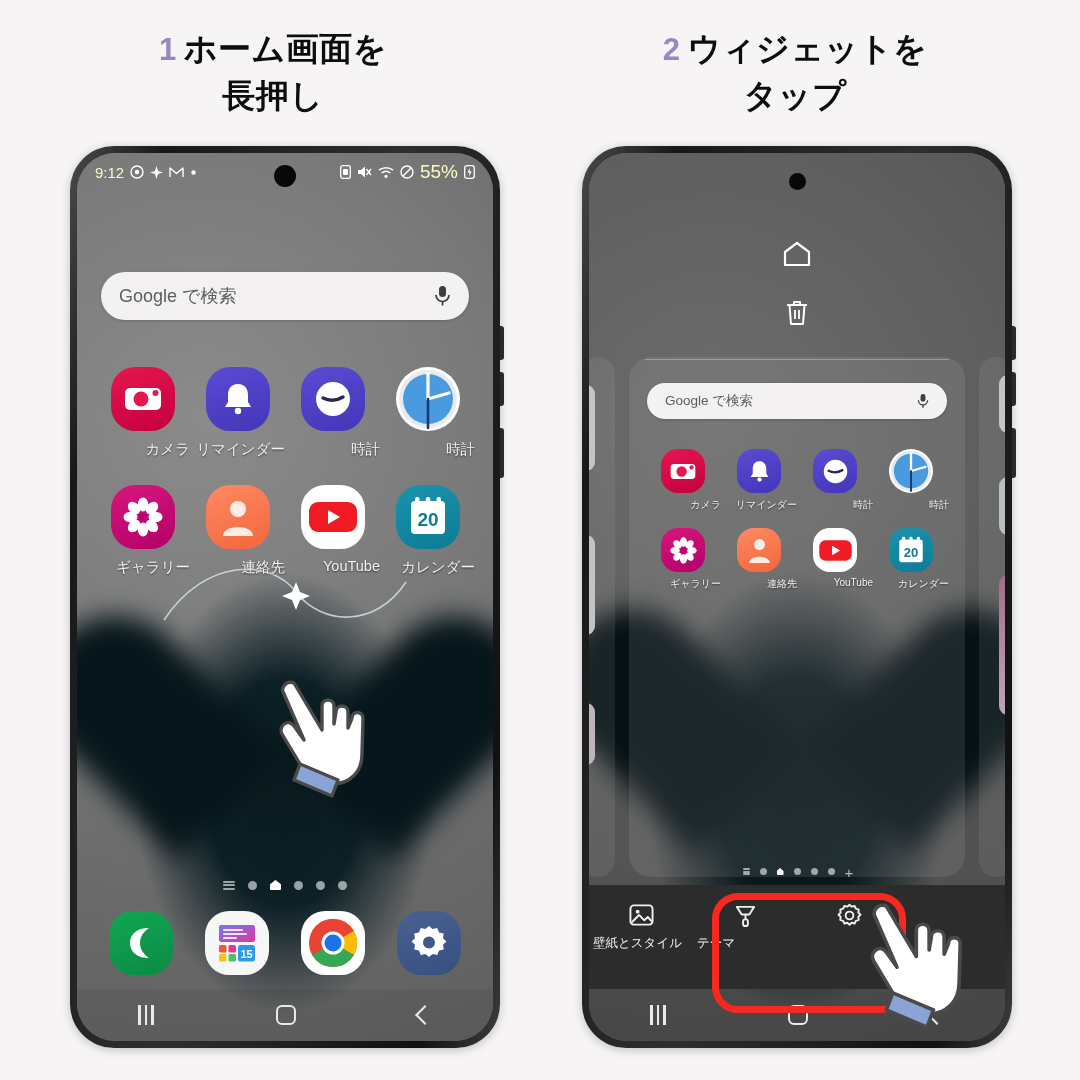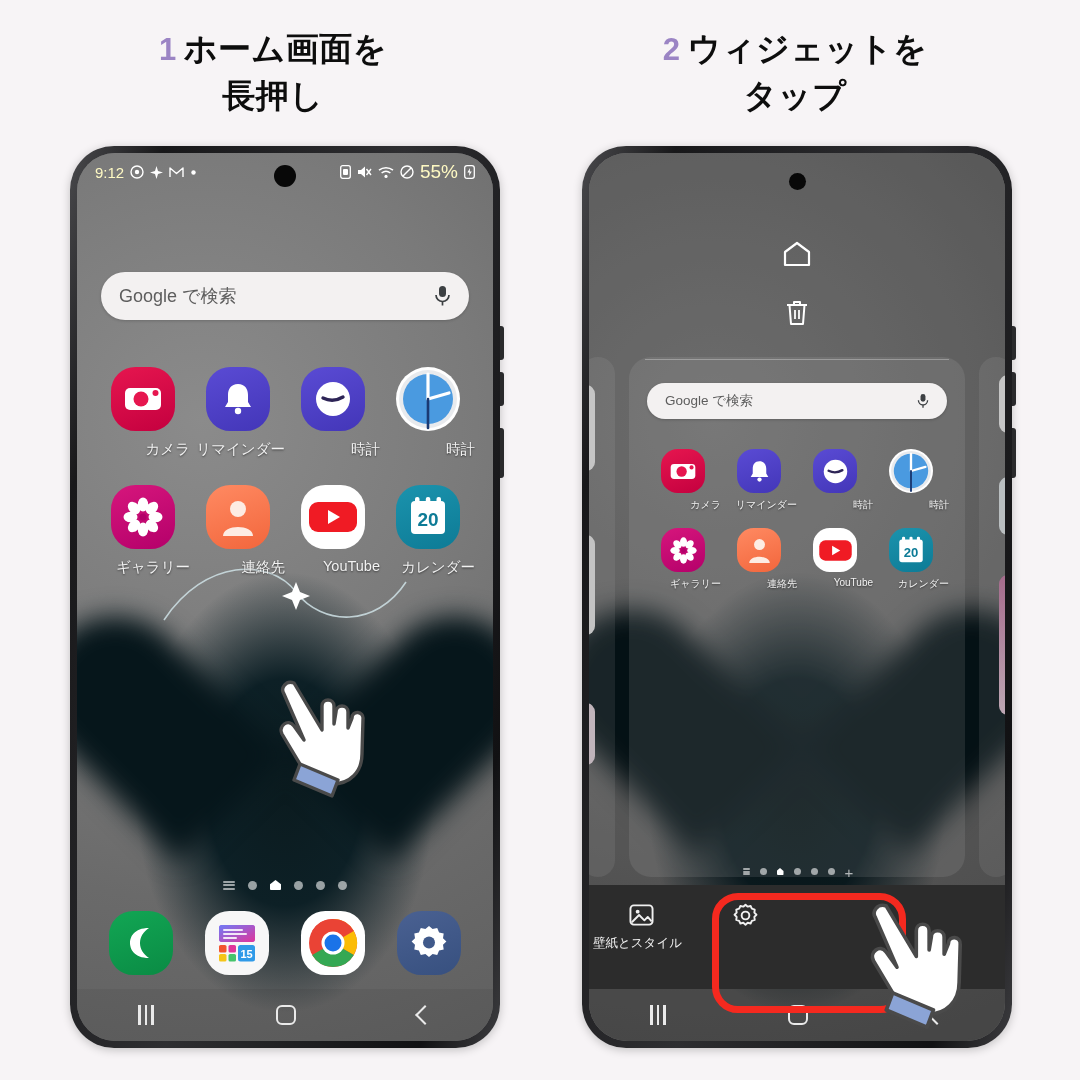--- a/index.html
+++ b/index.html
@@ -749,20 +749,30 @@
           <svg width="25" height="25" viewBox="0 0 26 26">
             <rect x="1.5" y="2.5" width="23" height="20" rx="3.5" fill="none" stroke="#f0f0f0" stroke-width="2"></rect>
             <circle cx="9" cy="9" r="2" fill="#f0f0f0"></circle>
             <path d="M3 20 L10.5 12.5 L16 18 L19.5 14.5 L23.5 19" fill="none" stroke="#f0f0f0" stroke-width="2" stroke-linejoin="round"></path>
           </svg>
         </div>
         <div class="tb-label">壁紙とスタイル</div>
       </div>
       <div class="tb-item">
         <div class="tb-ico">
+          <svg width="23" height="25" viewBox="0 0 24 26">
+            <path d="M3 4 h18 l-5 8 h-8 z" fill="none" stroke="#f0f0f0" stroke-width="2" stroke-linejoin="round"></path>
+            <path d="M12 12 v5" stroke="#f0f0f0" stroke-width="2"></path>
+            <rect x="9.5" y="17" width="5" height="7" rx="2.2" fill="none" stroke="#f0f0f0" stroke-width="2"></rect>
+          </svg>
+        </div>
+        <div class="tb-label">テーマ</div>
+      </div>
+      <div class="tb-item">
+        <div class="tb-ico">
           <svg width="25" height="25" viewBox="0 0 26 26">
             <circle cx="13" cy="13" r="4" fill="none" stroke="#f0f0f0" stroke-width="2"></circle>
             <path d="M13 1.8 l2.3 2 3 -0.7 1.3 2.8 3 1 -0.4 3.1 2.2 2.2 -2.2 2.2 0.4 3.1 -3 1 -1.3 2.8 -3 -0.7 -2.3 2 -2.3 -2 -3 0.7 -1.3 -2.8 -3 -1 0.4 -3.1 -2.2 -2.2 2.2 -2.2 -0.4 -3.1 3 -1 1.3 -2.8 3 0.7z" fill="none" stroke="#f0f0f0" stroke-width="2" stroke-linejoin="round"></path>
           </svg>
         </div>
         <div class="tb-label"></div>
       </div>
     </div>
 
     <div class="navbar">

